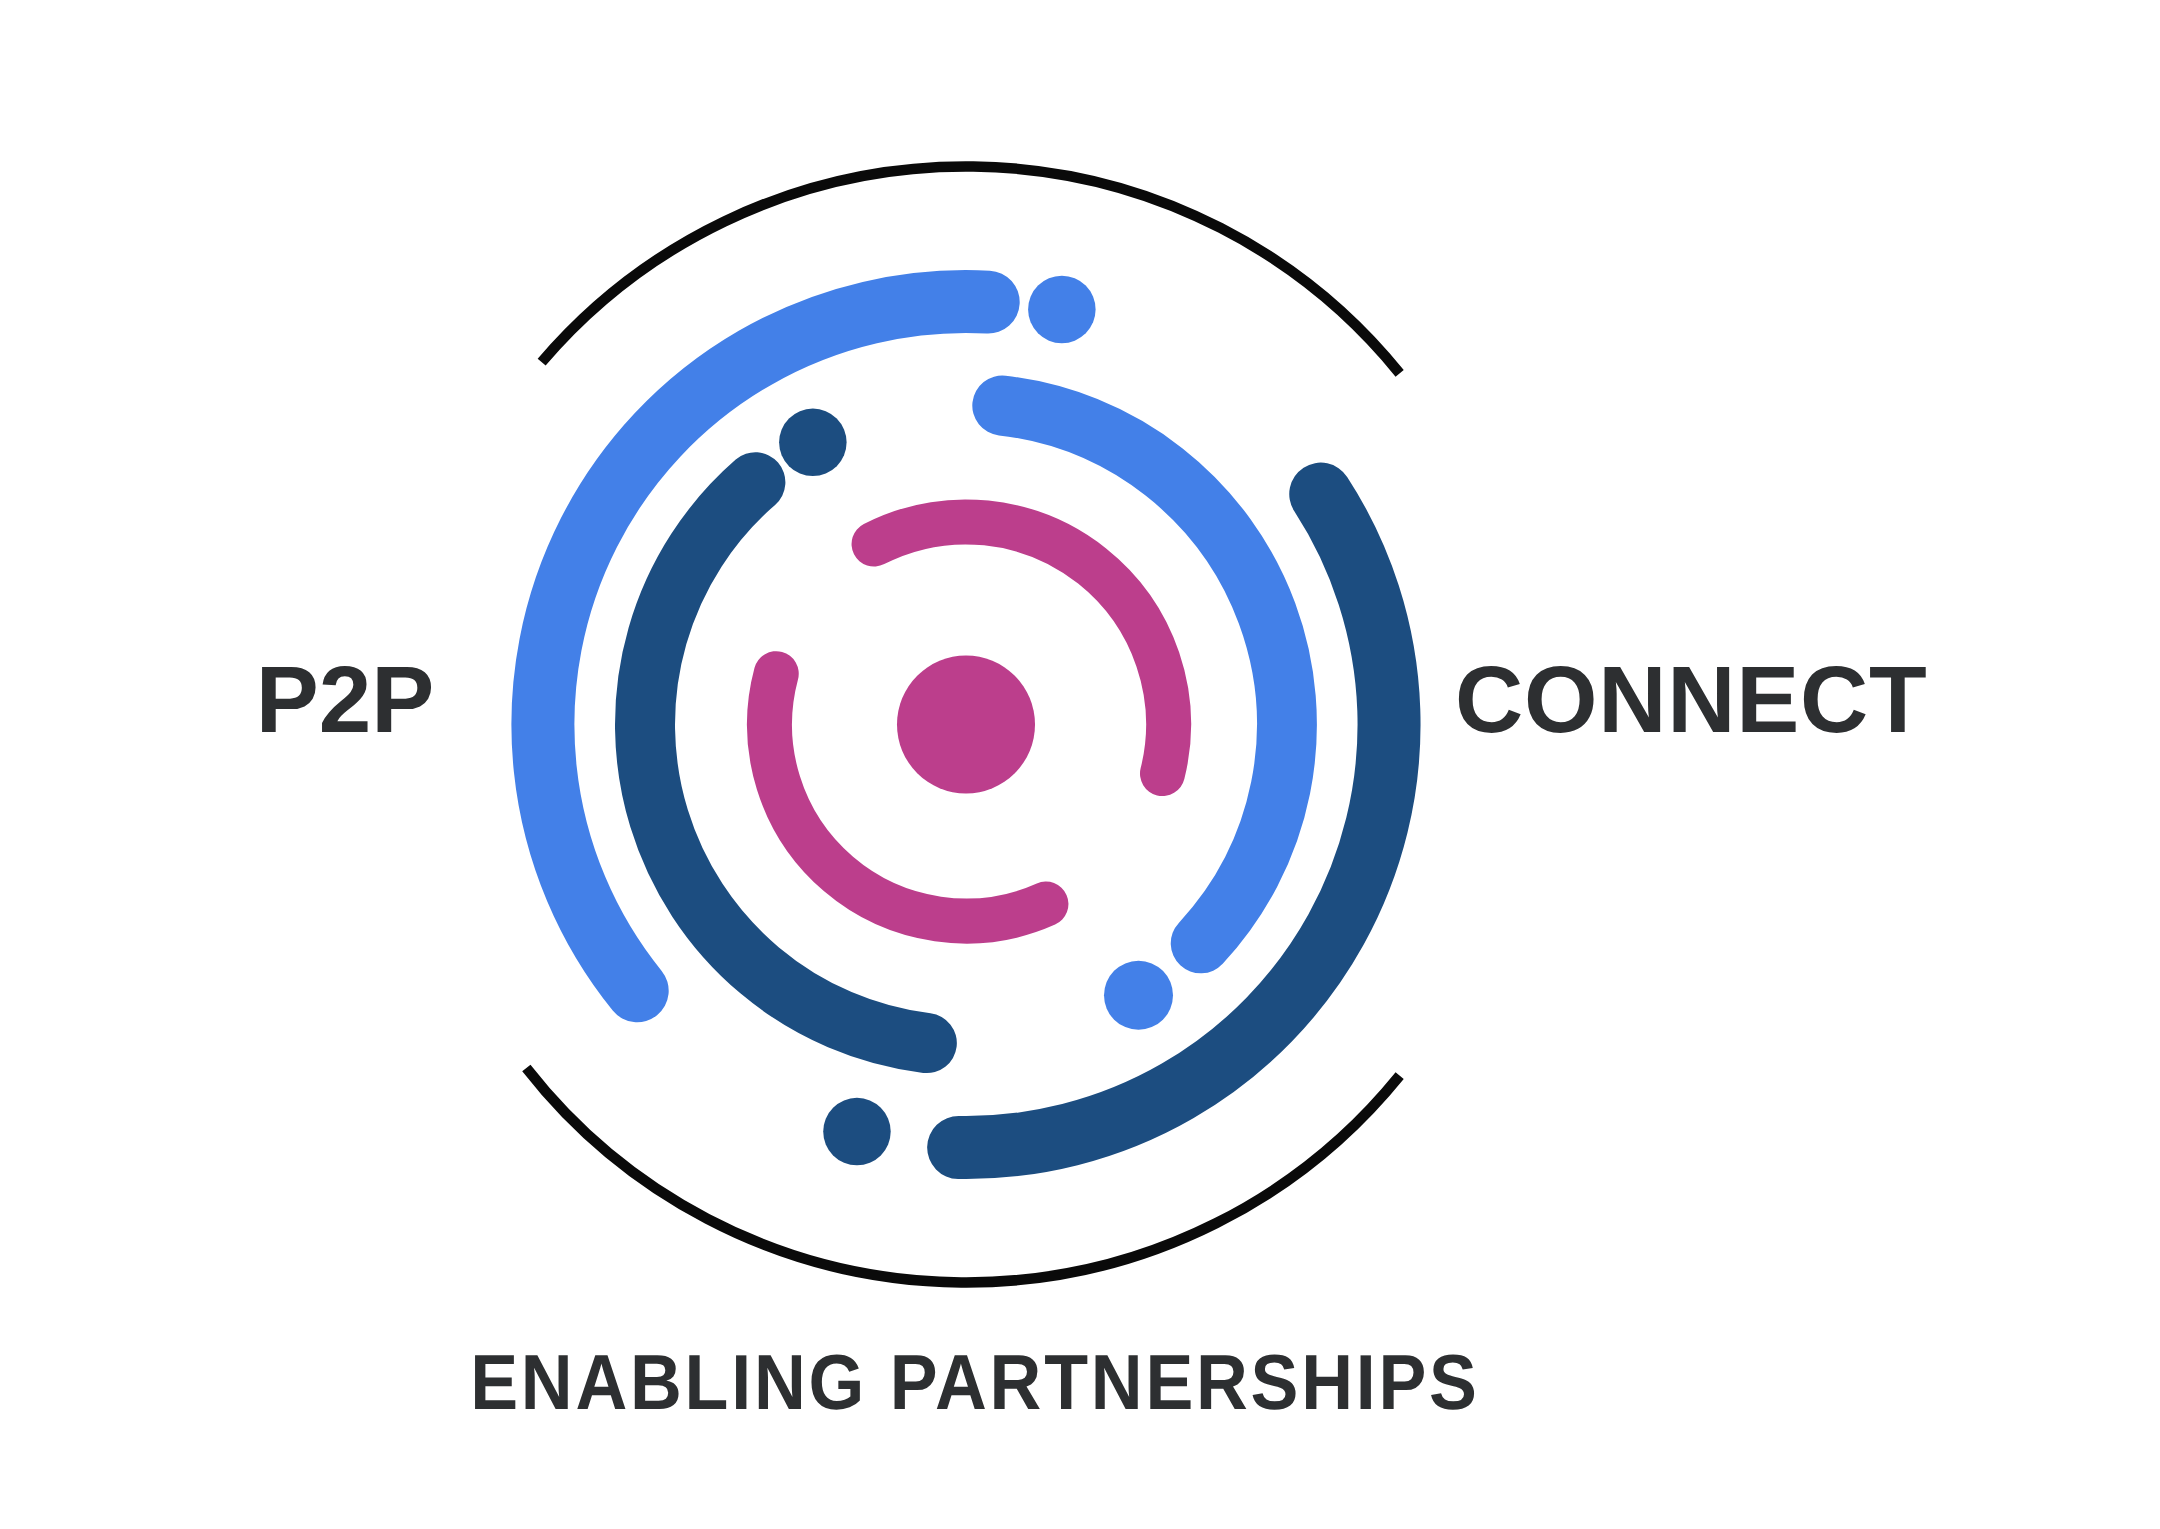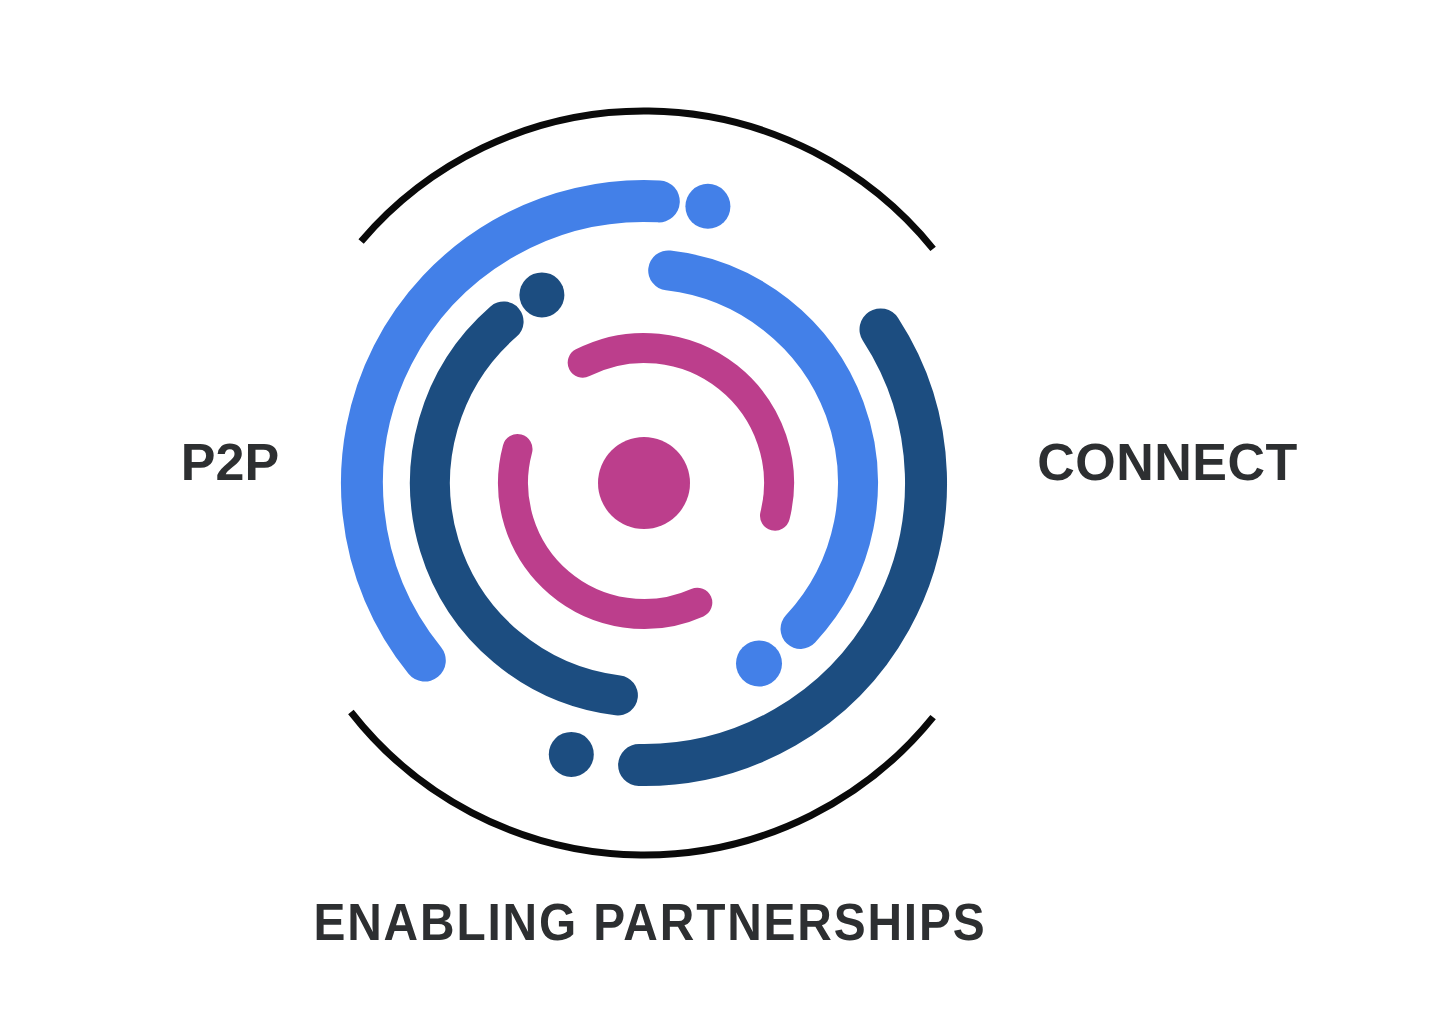--- a/index.html
+++ b/index.html
@@ -20,33 +20,33 @@
     left: 0;
     top: 0;
     width: 1440px;
     height: 1019px;
     display: block;
   }
   .wordmark {
     position: absolute;
     color: var(--text-color, #2d2f31);
     font-weight: 700;
-    font-size: 52px;
+    font-size: 63px;
     line-height: 1;
     text-align: center;
     white-space: nowrap;
     user-select: none;
   }
   .wordmark-left {
     left: 160px;
     top: 436px;
     width: 140px;
   }
   .wordmark-right {
-    left: 985px;
+    left: 945px;
     top: 436px;
     width: 365px;
     letter-spacing: 0.5px;
   }
   .tagline {
     position: absolute;
     left: 250px;
     top: 896px;
     width: 800px;
     color: var(--text-color, #2d2f31);

